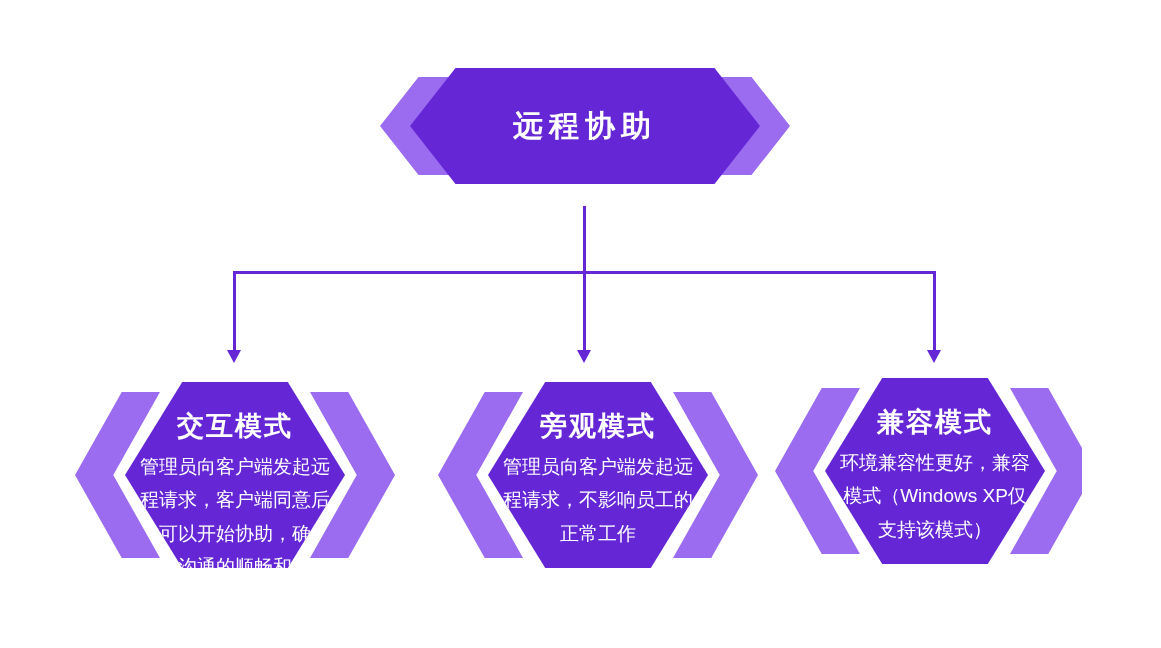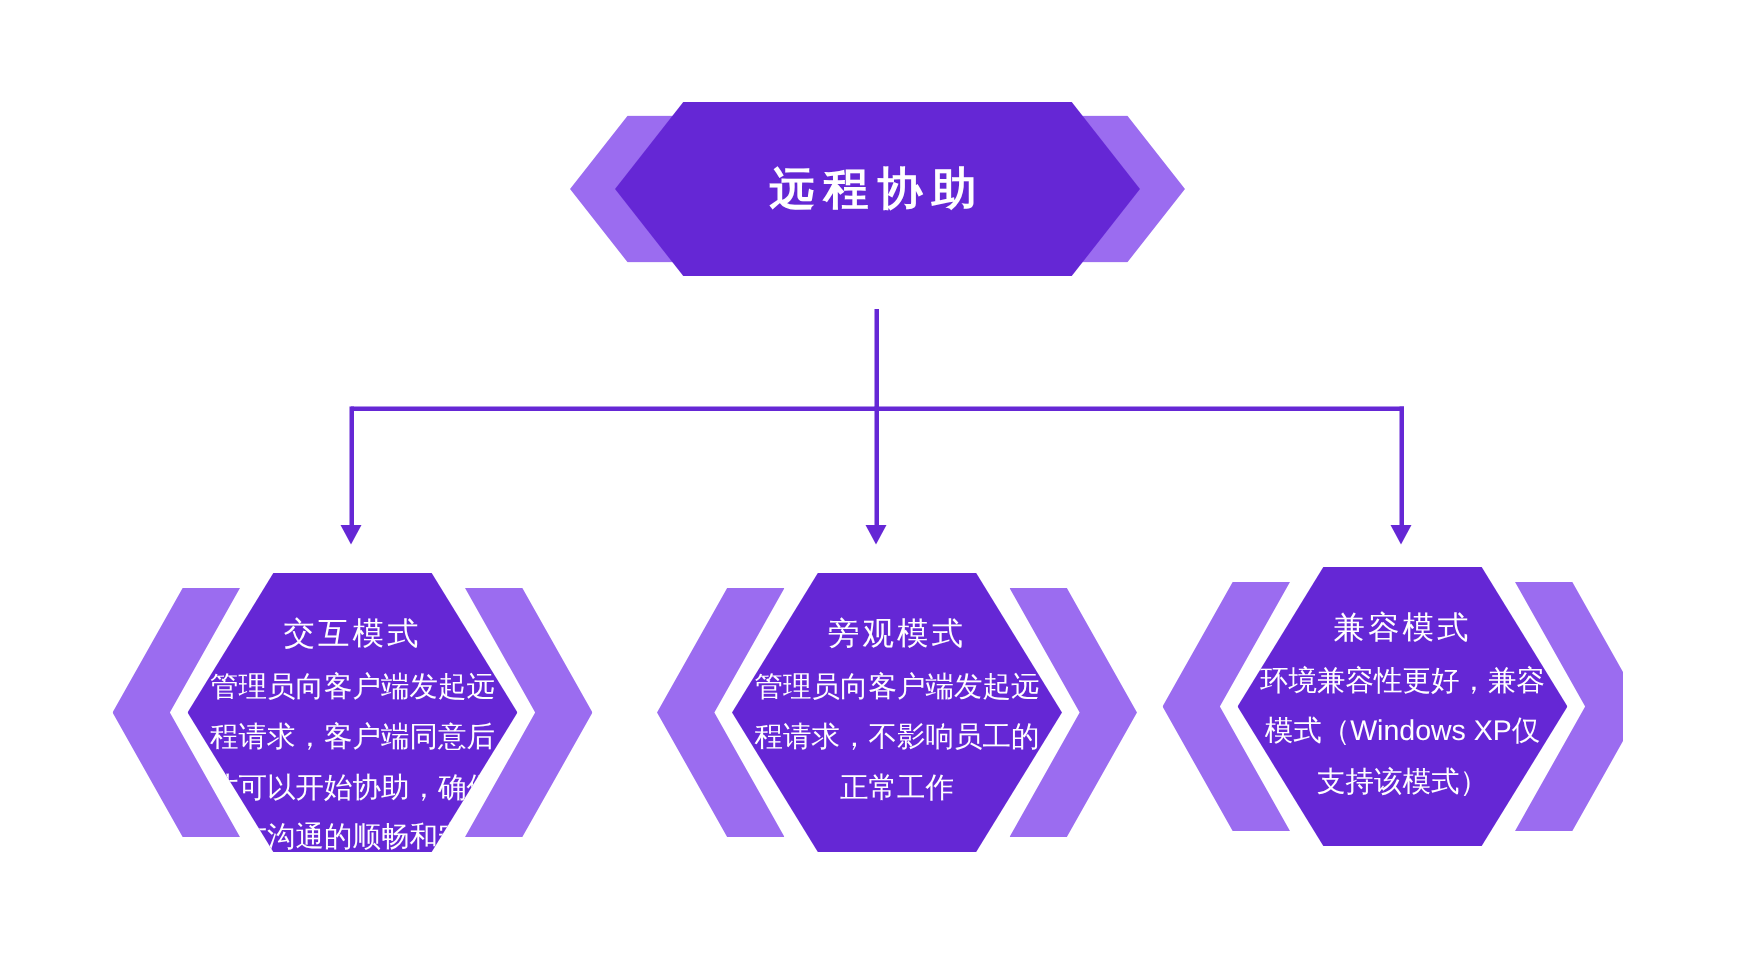--- a/index.html
+++ b/index.html
@@ -51,22 +51,22 @@
   .child-node .chev-right{right:0;}
   .root-title{
     color:#ffffff;
     font-size:30px;
     font-weight:bold;
     letter-spacing:6px;
     text-align:center;
   }
   .child-title{
     color:#ffffff;
-    font-size:21px;
-    font-weight:normal;
+    font-size:27px;
+    font-weight:bold;
     letter-spacing:2px;
     margin-top:26px;
     text-align:center;
   }
   .child-body{
     color:#ffffff;
     font-size:19px;
     line-height:1.75;
     text-align:center;
     width:196px;

